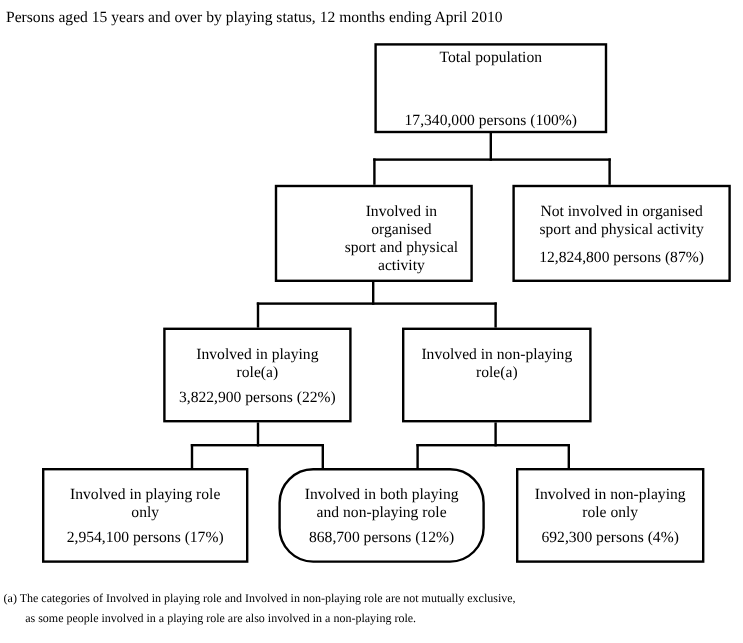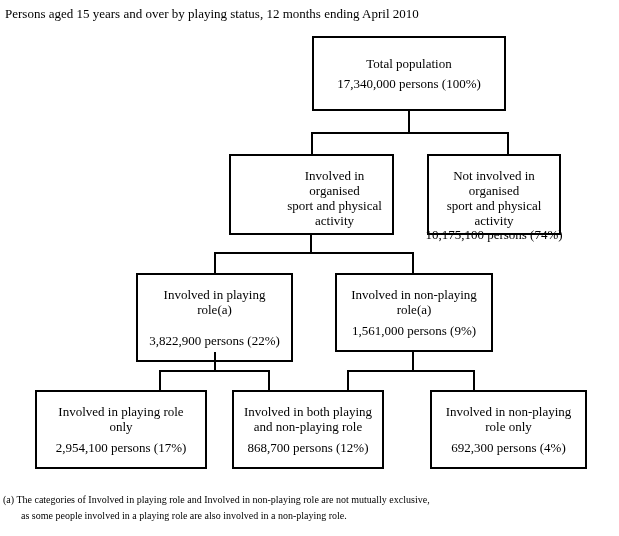--- a/index.html
+++ b/index.html
@@ -45,27 +45,27 @@
     line-height: 14px;
     white-space: nowrap;
   }
   .vline, .hline {
     position: absolute;
     background: #000000;
   }
   .vline { width: 2px; }
   .hline { height: 2px; }
   
-  .n-total        { left: 312px; top: 36px;  width: 194px; height: 75px; padding: 18px 2px; }
+  .n-total        { left: 312px; top: 36px;  width: 194px; height: 75px; padding: 2px 2px; }
   .n-involved     { left: 229px; top: 154px; width: 165px; height: 81px; padding-left: 48px; }
-  .n-notinvolved  { left: 427px; top: 154px; width: 134px; height: 81px; }
-  .n-playing      { left: 136px; top: 273px; width: 157px; height: 89px; }
+  .n-notinvolved  { left: 427px; top: 154px; width: 182px; height: 81px; }
+  .n-playing      { left: 136px; top: 273px; width: 157px; height: 79px; }
   .n-nonplaying   { left: 335px; top: 273px; width: 158px; height: 79px; }
   .n-playingonly  { left: 35px;  top: 390px; width: 172px; height: 79px; }
-  .n-both         { left: 232px; top: 390px; width: 152px; height: 79px; }
+  .n-both         { left: 232px; top: 390px; width: 172px; height: 79px; border-radius: 29px; }
   .n-nononly      { left: 430px; top: 390px; width: 157px; height: 79px; }
   .footnote {
     position: absolute;
     left: 3px;
     top: 492px;
     font-size: 10px;
     line-height: 16px;
     white-space: nowrap;
   }
   .footnote .cont {
@@ -84,32 +84,31 @@
     <div class="node-value">17,340,000 persons (100%)</div>
   </div>
 
   <div class="node n-involved">
     <div class="node-label">Involved in organised
 sport and physical activity</div>
   </div>
   <div class="node n-notinvolved">
     <div class="node-label">Not involved in organised
 sport and physical activity</div>
-    <div class="node-value">10,175,100 persons (74%)</div>
+    <div class="node-value">12,824,800 persons (87%)</div>
   </div>
 
   <div class="node n-playing">
     <div class="node-label">Involved in playing
 role(a)</div>
     <div class="node-value">3,822,900 persons (22%)</div>
   </div>
   <div class="node n-nonplaying">
     <div class="node-label">Involved in non-playing
 role(a)</div>
-    <div class="node-value">1,561,000 persons (9%)</div>
   </div>
 
   <div class="node n-playingonly">
     <div class="node-label">Involved in playing role
 only</div>
     <div class="node-value">2,954,100 persons (17%)</div>
   </div>
   <div class="node n-both">
     <div class="node-label">Involved in both playing
 and non-playing role</div>

